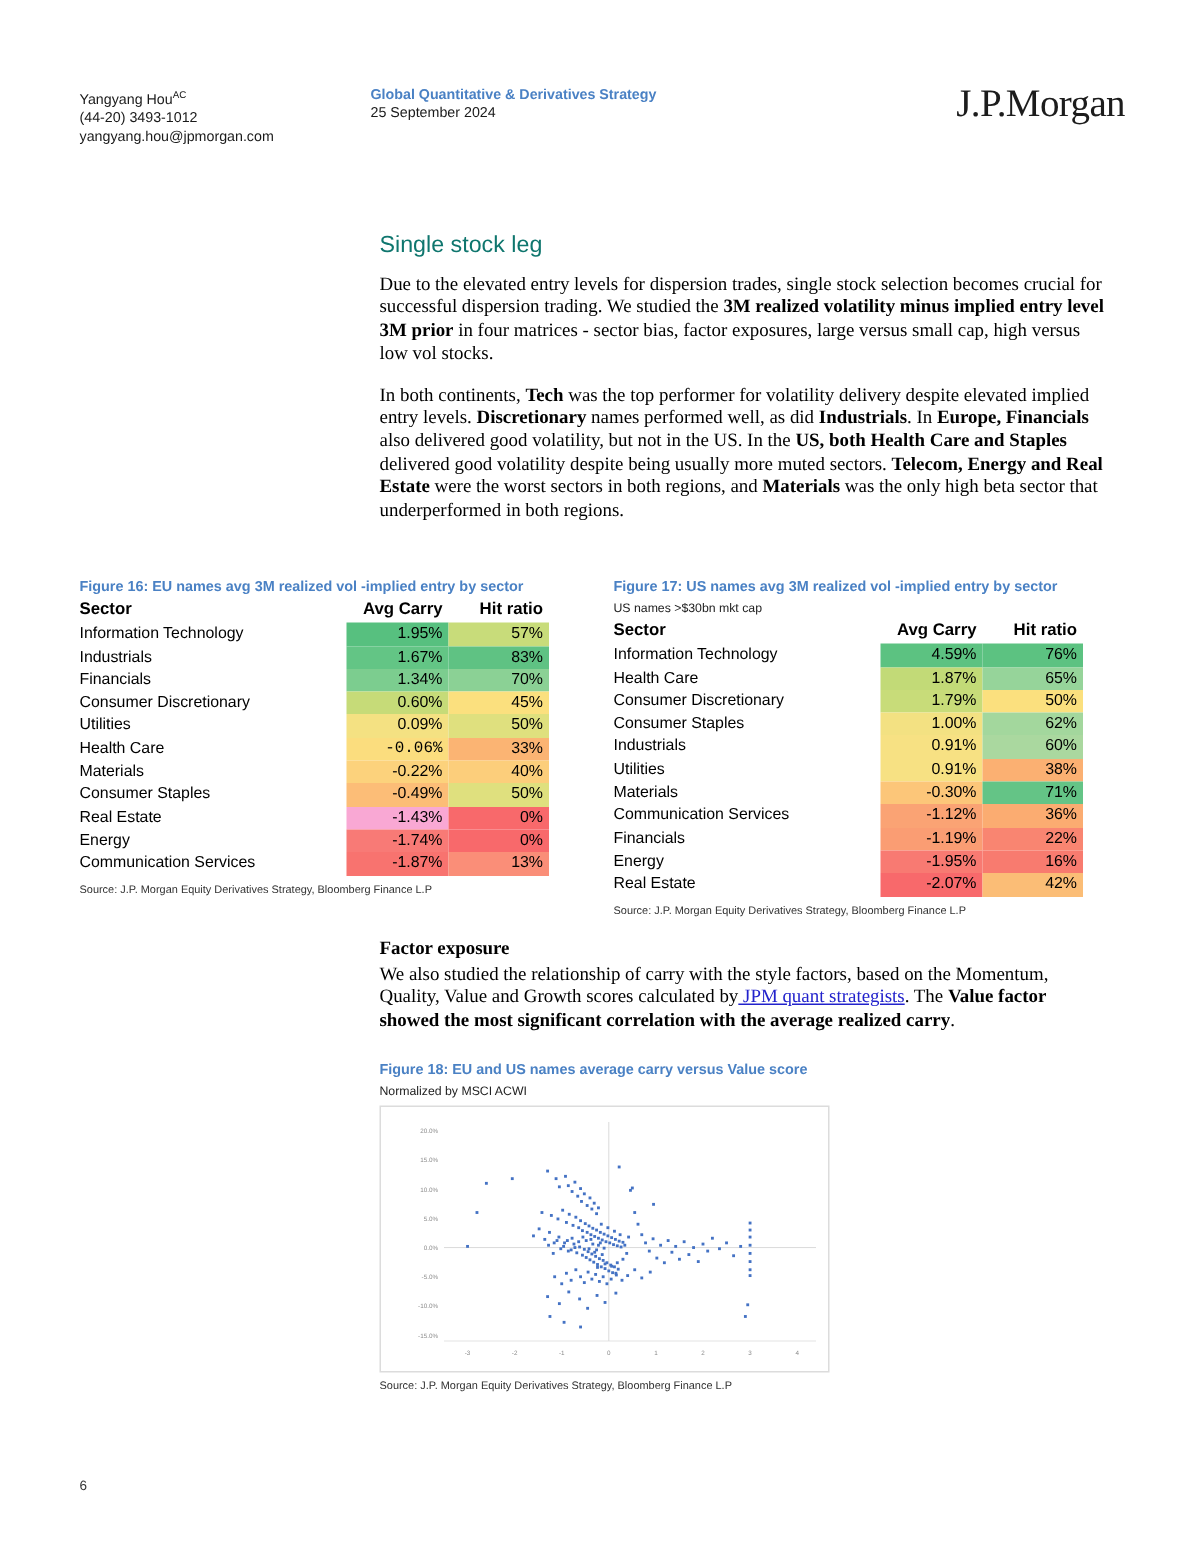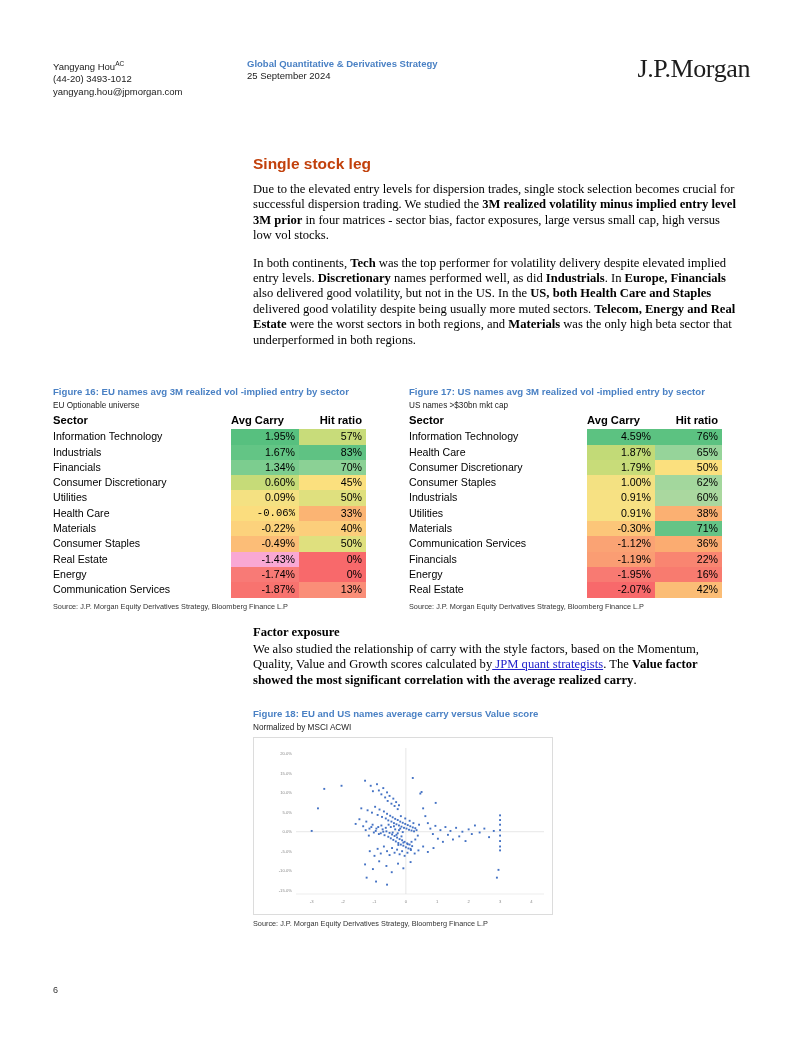--- a/index.html
+++ b/index.html
@@ -29,21 +29,21 @@
   .hdr-logo {
     position:absolute; right:52px; top:-4px;
     font-family:"Liberation Serif", serif; font-size:26px;
     letter-spacing:-0.4px; color:#1c1c1c;
   }
 
   
   .content { position:absolute; left:253px; top:155px; width:487px; }
   h2.section-title {
     font-family:"Liberation Sans", sans-serif;
-    color:#c2410c; font-size:15.5px; font-weight:bold;
+    color:#0f766e; font-size:15.5px; font-weight:normal;
     margin:0 0 9px 0; letter-spacing:0px;
   }
   p.body {
     font-family:"Liberation Serif", serif;
     font-size:12.6px; line-height:15.4px;
     margin:0 0 12px 0; text-align:left; color:#000;
   }
   p.body b { font-weight:bold; }
   h3.sub {
     font-family:"Liberation Serif", serif;
@@ -74,21 +74,21 @@
     font-family:"Liberation Sans", sans-serif;
     font-size:10.6px;
     margin-top:1px;
   }
   table.sector-table th {
     font-weight:bold; font-size:11.2px;
     padding:0 3px 1px 0; line-height:15.3px; color:#000;
     border:none; white-space:nowrap;
   }
   table.sector-table th.c-sector { text-align:left; width:178px; }
-  table.sector-table th.c-carry  { text-align:left; width:68px; padding-right:4px;}
+  table.sector-table th.c-carry  { text-align:right; width:68px; padding-right:4px;}
   table.sector-table th.c-hit    { text-align:right; width:67px; padding-right:4px;}
   table.sector-table td {
     line-height:15.3px; padding:0; height:15.3px;
     color:#000; border:none;
   }
   table.sector-table td.c-sector { text-align:left; padding-right:6px; white-space:nowrap;}
   table.sector-table td.c-val {
     text-align:right; padding-right:4px; white-space:nowrap;
   }
 
@@ -129,21 +129,20 @@
   <div class="content">
     <h2 class="section-title">Single stock leg</h2>
 
     <p class="body"><span>Due to the elevated entry levels for dispersion trades, single stock selection becomes crucial for successful dispersion trading. We studied the </span><b>3M realized volatility minus implied entry level 3M prior</b><span> in four matrices - sector bias, factor exposures, large versus small cap, high versus low vol stocks.</span></p>
 
     <p class="body"><span>In both continents, </span><b>Tech</b><span> was the top performer for volatility delivery despite elevated implied entry levels. </span><b>Discretionary</b><span> names performed well, as did </span><b>Industrials</b><span>. In </span><b>Europe, Financials</b><span> also delivered good volatility, but not in the US. In the </span><b>US, both Health Care and Staples</b><span> delivered good volatility despite being usually more muted sectors. </span><b>Telecom, Energy and Real Estate</b><span> were the worst sectors in both regions, and </span><b>Materials</b><span> was the only high beta sector that underperformed in both regions.</span></p>
   </div>
 
   <div class="fig" style="left:53px; top:386px; width:330px;">
     <div class="fig-title">Figure 16: EU names avg 3M realized vol -implied entry by sector</div>
-    <div class="fig-sub">EU Optionable universe</div>
     <table class="sector-table">
       <thead>
         <tr>
           <th class="c-sector">Sector</th>
           <th class="c-carry">Avg Carry</th>
           <th class="c-hit">Hit ratio</th>
         </tr>
       </thead>
       <tbody>
           <tr>

